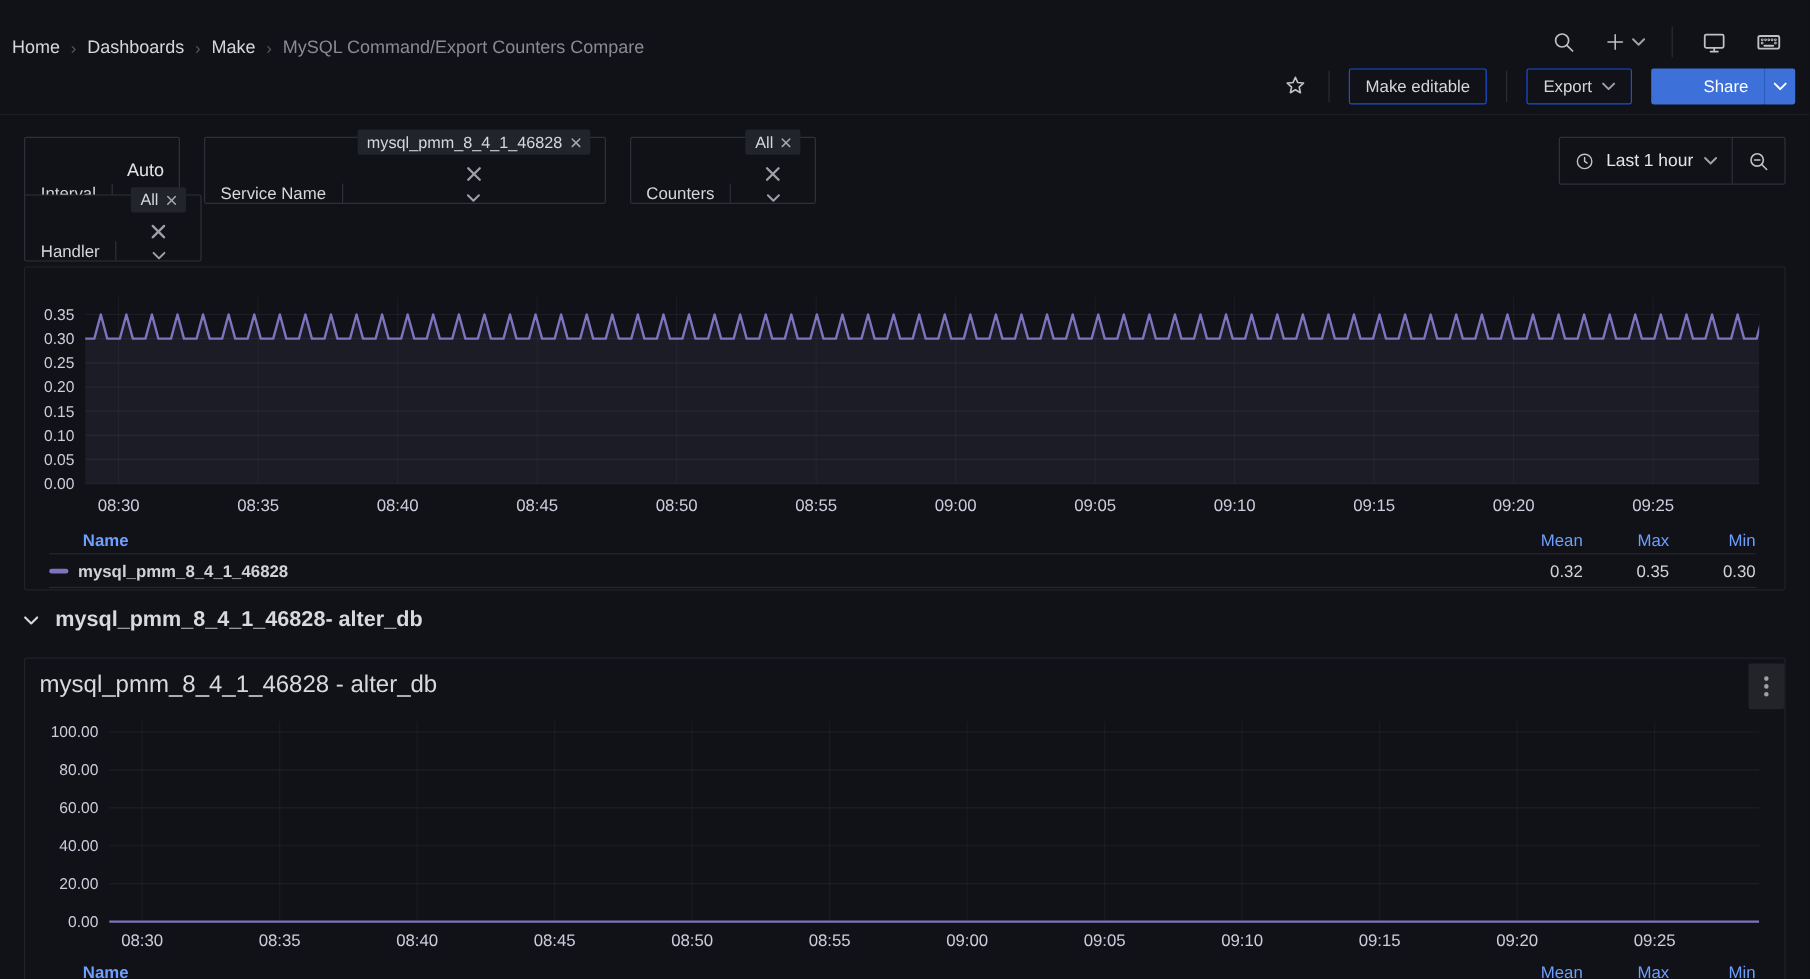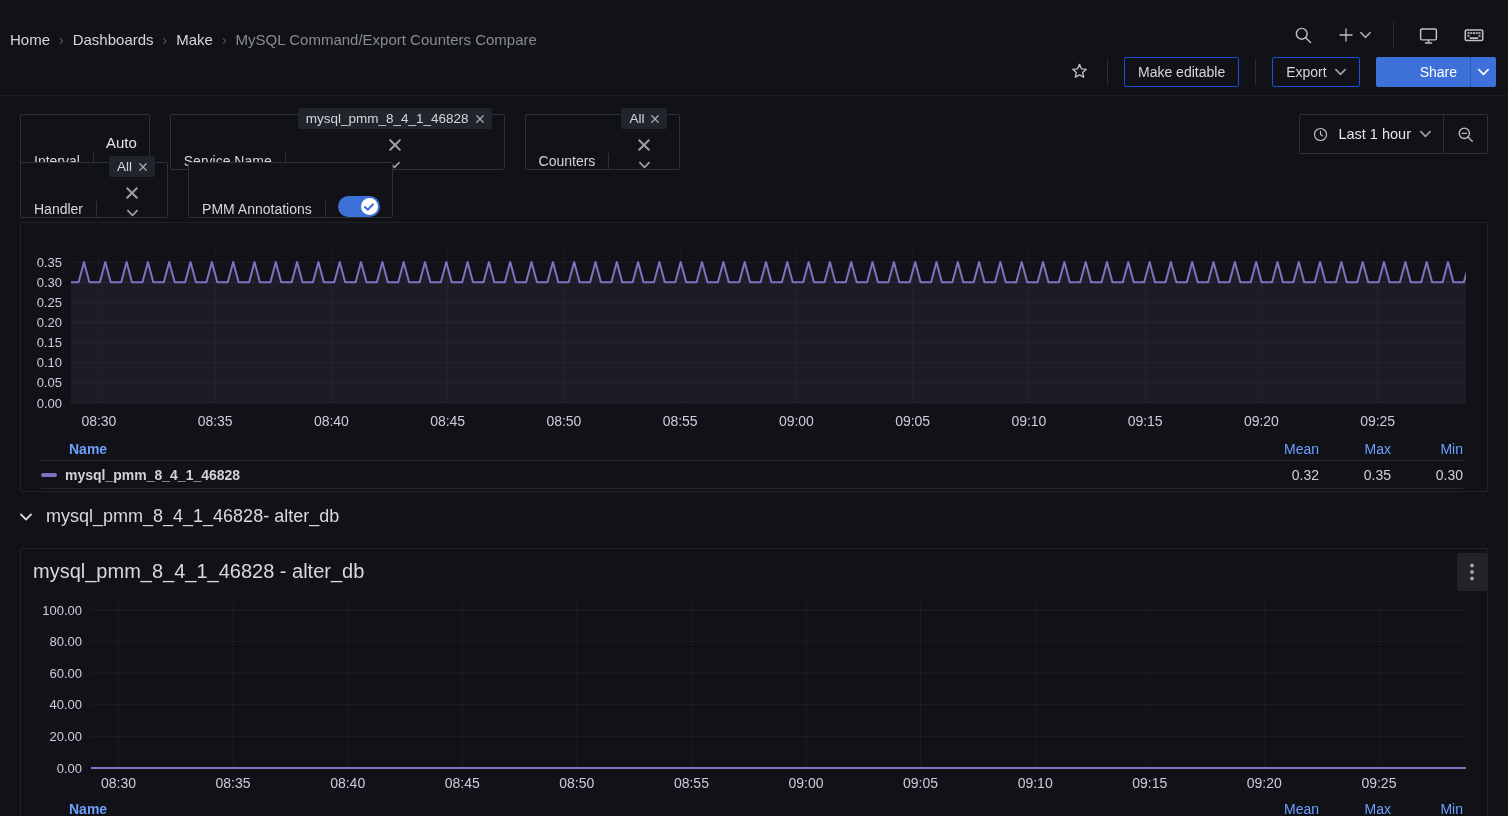--- a/index.html
+++ b/index.html
@@ -84,21 +84,21 @@
   .lg-head { height:24px; border-bottom:1px solid #26282e; color:#6E9FFF; font-weight:500; }
   .lg-head .lg-name { padding-left:28px; }
   .lg-row { height:28px; border-bottom:1px solid #26282e; color:#d0d2d6; }
   .lg-name { flex:1; display:flex; align-items:center; gap:8px; cursor:pointer;font-weight:bold; }
   .lg-col { width:72px; text-align:right; cursor:pointer; }
   .swatch { width:16px; height:4px; border-radius:2px; background:#7D73BE; display:inline-block; }
 
   
   .section-row { position:absolute; top:506px; left:20px; display:flex; align-items:center; gap:14px; cursor:pointer; }
   .section-row .chev { stroke:#d5d6db; width:12px; }
-  .section-title { font-size:18px; font-weight:400; color:#d8d9dd; }
+  .section-title { font-size:18px; font-weight:700; color:#d8d9dd; }
 </style>
 </head>
 <body>
 
 <div class="topnav">
   <div class="breadcrumb">
     <span class="crumb">Home</span>
     <span class="crumb-sep">›</span>
     <span class="crumb">Dashboards</span>
     <span class="crumb-sep">›</span>
@@ -260,32 +260,20 @@
       <svg class="clear-x" viewBox="0 0 10 10">
           <line x1="1" y1="1" x2="9" y2="9"></line>
           <line x1="9" y1="1" x2="1" y2="9"></line>
         </svg>
       <svg class="chev" viewBox="0 0 12 8">
           <path d="M1 1.5 L6 6.5 L11 1.5"></path>
         </svg>
     </span>
   </div>
 
-  <div class="fgroup">
-    <span class="flabel" style="border-right:1px solid #2f3138;">PMM Annotations</span>
-    <span class="fvalue">
-      <span class="toggle" style="background: rgb(61, 113, 217);">
-        <span class="knob">
-          <svg viewBox="0 0 10 8">
-              <polyline points="1 4 3.8 6.8 9 1.2"></polyline>
-            </svg>
-        </span>
-      </span>
-    </span>
-  </div>
 </div>
 
 <div class="panel panel1">
   <svg id="chart1" class="chart" style="margin-top:18px" width="1468" height="192" viewBox="0 0 1468 192">
       <defs>
         <clipPath id="chart1-clip">
           <rect x="50" y="5" width="1395" height="159"></rect>
         </clipPath>
       </defs>
       <line x1="50" x2="1445" y1="162" y2="162" stroke="rgba(204,204,220,0.07)"></line>

